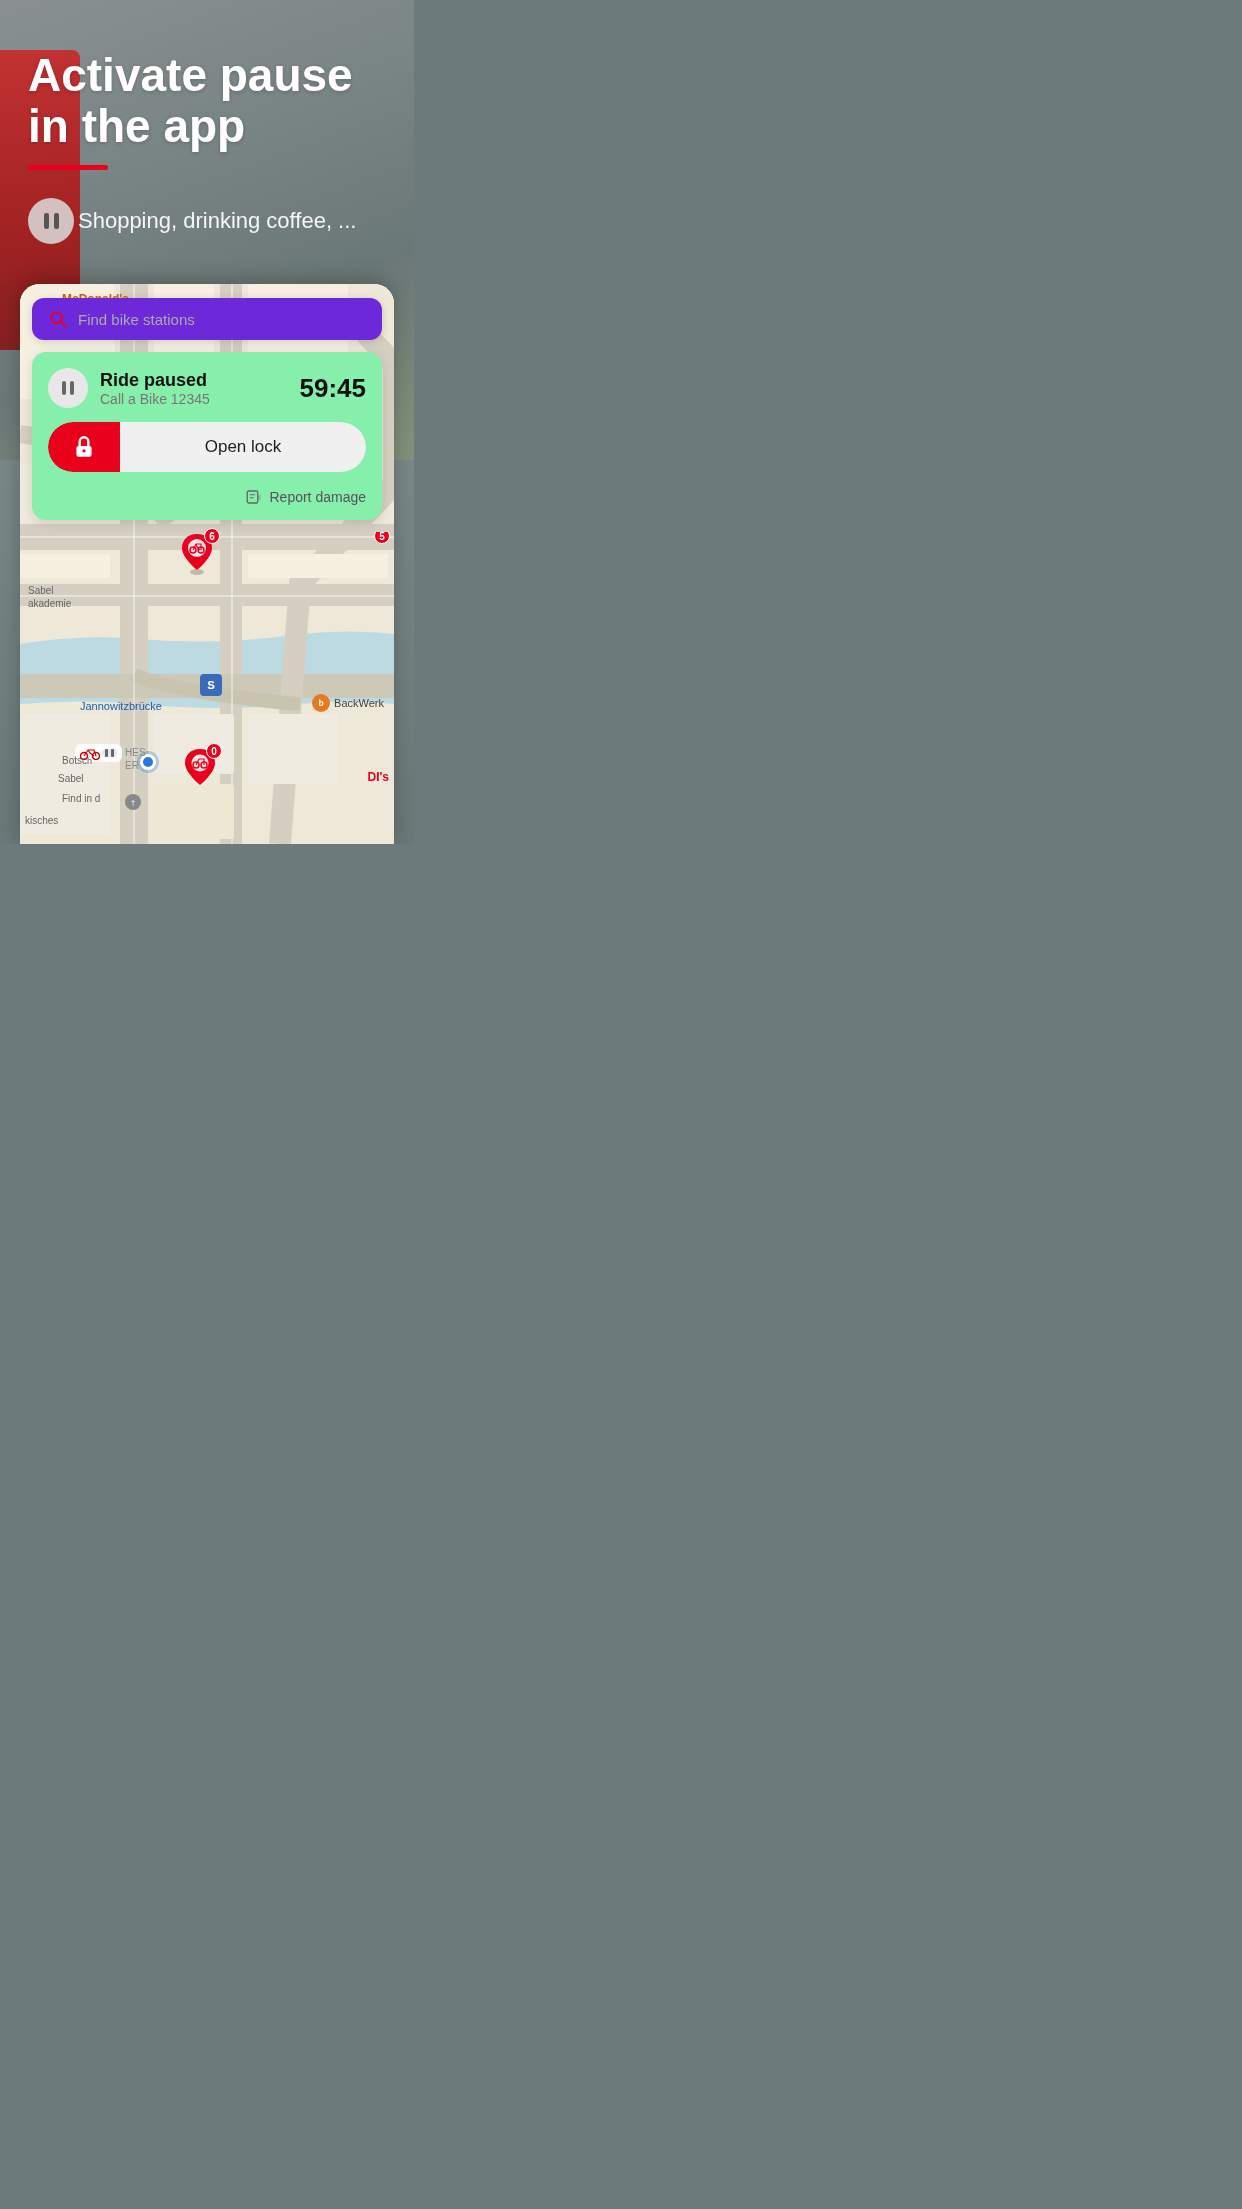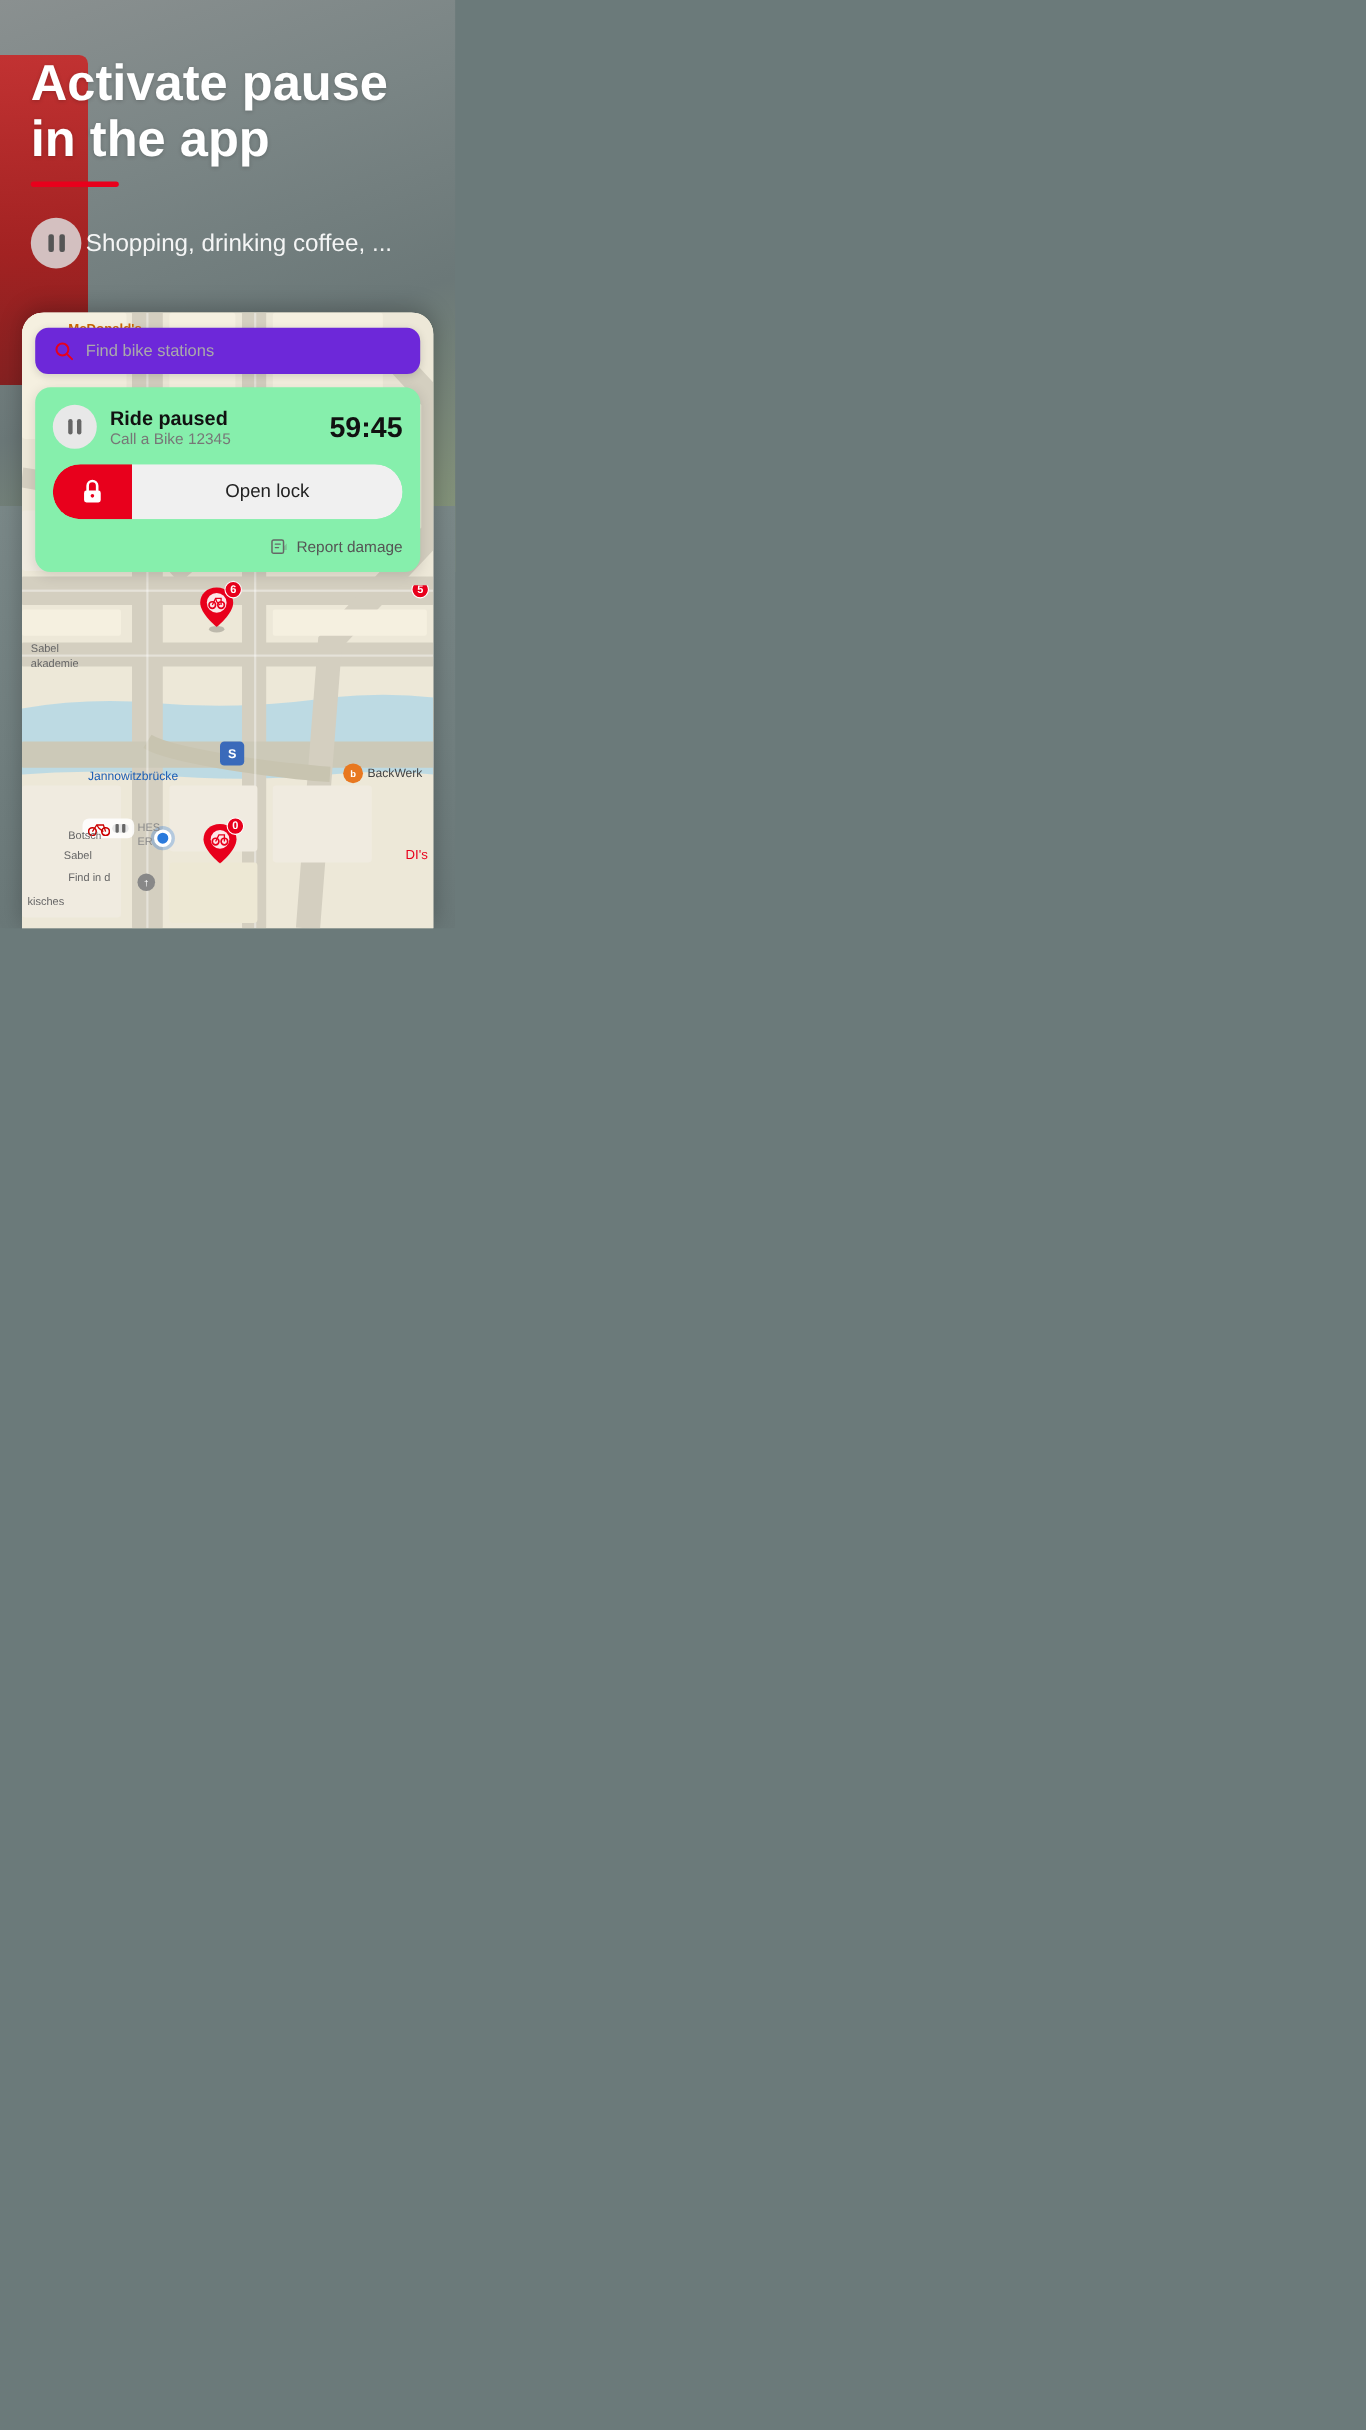--- a/index.html
+++ b/index.html
@@ -321,21 +321,21 @@
       box-shadow: 0 0 0 3px rgba(42,122,220,0.3);
     }
 
     
     .di-label {
       position: absolute;
       bottom: 60px;
       right: 5px;
       color: #e8001c;
       font-size: 12px;
-      font-weight: 400;
+      font-weight: 700;
     }
   </style>
 </head>
 <body>
 
 <div class="bg-photo"></div>
 <div class="bg-photo-bottom"></div>
 
 <div class="top-section">
   <h1 class="main-title">Activate pause in the app</h1>

